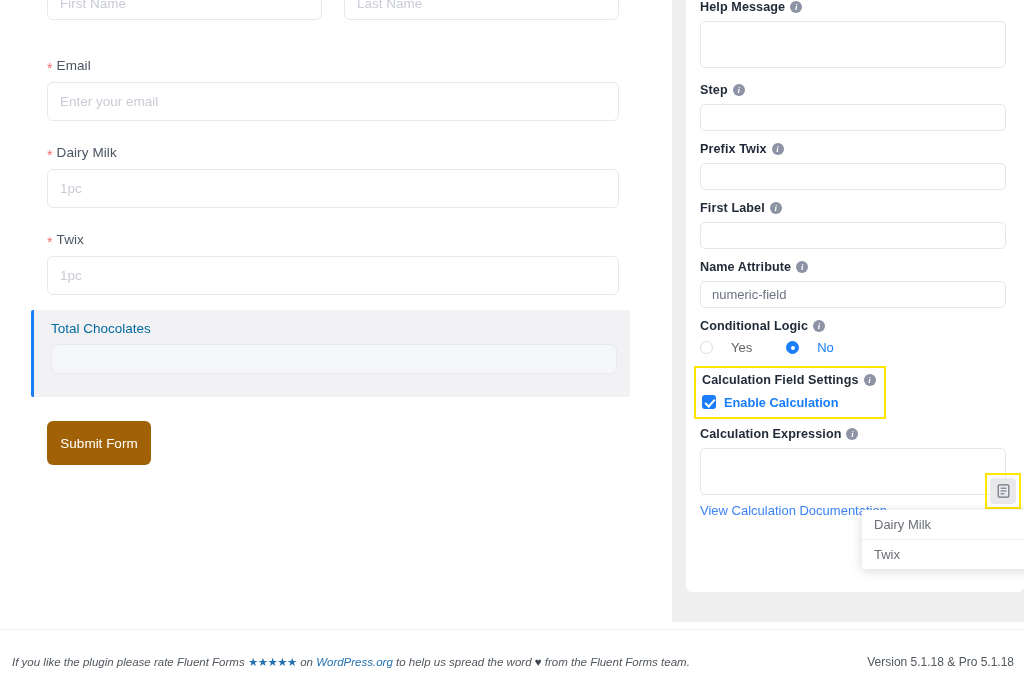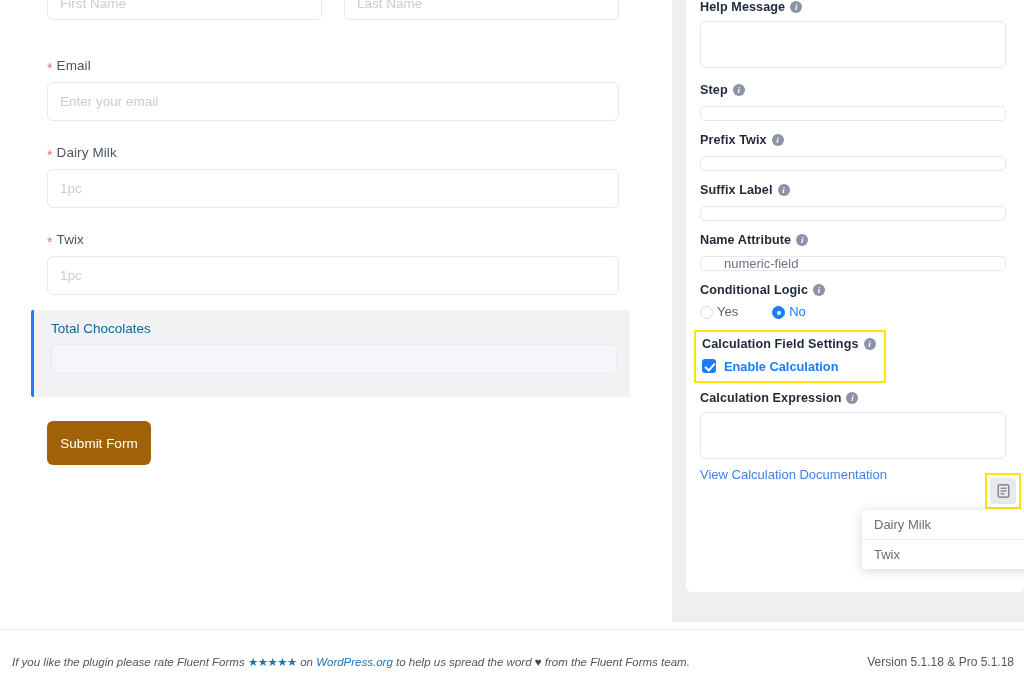--- a/index.html
+++ b/index.html
@@ -63,32 +63,32 @@
     font-size: 12.6px; font-weight: bold; color: #1f2937;
     display: flex; align-items: center; gap: 5px; margin-bottom: 7px; letter-spacing: .1px;
   }
   .info-i {
     display: inline-flex; align-items: center; justify-content: center;
     width: 12px; height: 12px; border-radius: 50%; background: #8b93a5;
     color: #fff; font-size: 9px; font-style: italic; font-weight: bold;
     font-family: "Liberation Serif", serif; line-height: 1;
   }
   .s-input {
-    width: 306px; height: 15px; border: 1px solid #e4e7ed; border-radius: 5px;
-    background: #fff; font-size: 13px; color: #6b7280; padding: 0 23px;
+    width: 306px; height: 27px; border: 1px solid #e4e7ed; border-radius: 5px;
+    background: #fff; font-size: 13px; color: #6b7280; padding: 0 11px;
     outline: none; font-family: inherit;
   }
   .s-textarea {
     width: 306px; height: 47px; border: 1px solid #e4e7ed; border-radius: 5px;
     background: #fff; resize: none; font-family: inherit; font-size: 13px;
     color: #6b7280; padding: 7px 11px; outline: none;
   }
 
   .radio-row { display: flex; align-items: center; gap: 34px; margin-top: 2px; }
-  .radio-item { display: flex; align-items: flex-end; gap: 4px; cursor: pointer; }
+  .radio-item { display: flex; align-items: center; gap: 18px; cursor: pointer; }
   .radio-dot { width: 13px; height: 13px; border-radius: 50%; border: 1px solid #d8dce5; background: #fff; }
   .radio-dot.on {
     border-color: #1a7efb; background: #1a7efb; position: relative;
   }
   .radio-dot.on::after {
     content: ""; position: absolute; left: 3.5px; top: 3.5px;
     width: 4px; height: 4px; border-radius: 50%; background: #fff;
   }
   .radio-txt { font-size: 13px; color: #606266; }
   .radio-txt.sel { color: #1a7efb; }
@@ -222,21 +222,21 @@
       <div class="s-group">
         <div class="s-label">
           <span>Prefix Twix</span>
           <span class="info-i">i</span>
         </div>
         <input class="s-input" style="">
       </div>
 
       <div class="s-group">
         <div class="s-label">
-          <span>Suffix Label</span>
+          <span>First Label</span>
           <span class="info-i">i</span>
         </div>
         <input class="s-input" style="">
       </div>
 
       <div class="s-group">
         <div class="s-label">
           <span>Name Attribute</span>
           <span class="info-i">i</span>
         </div>

